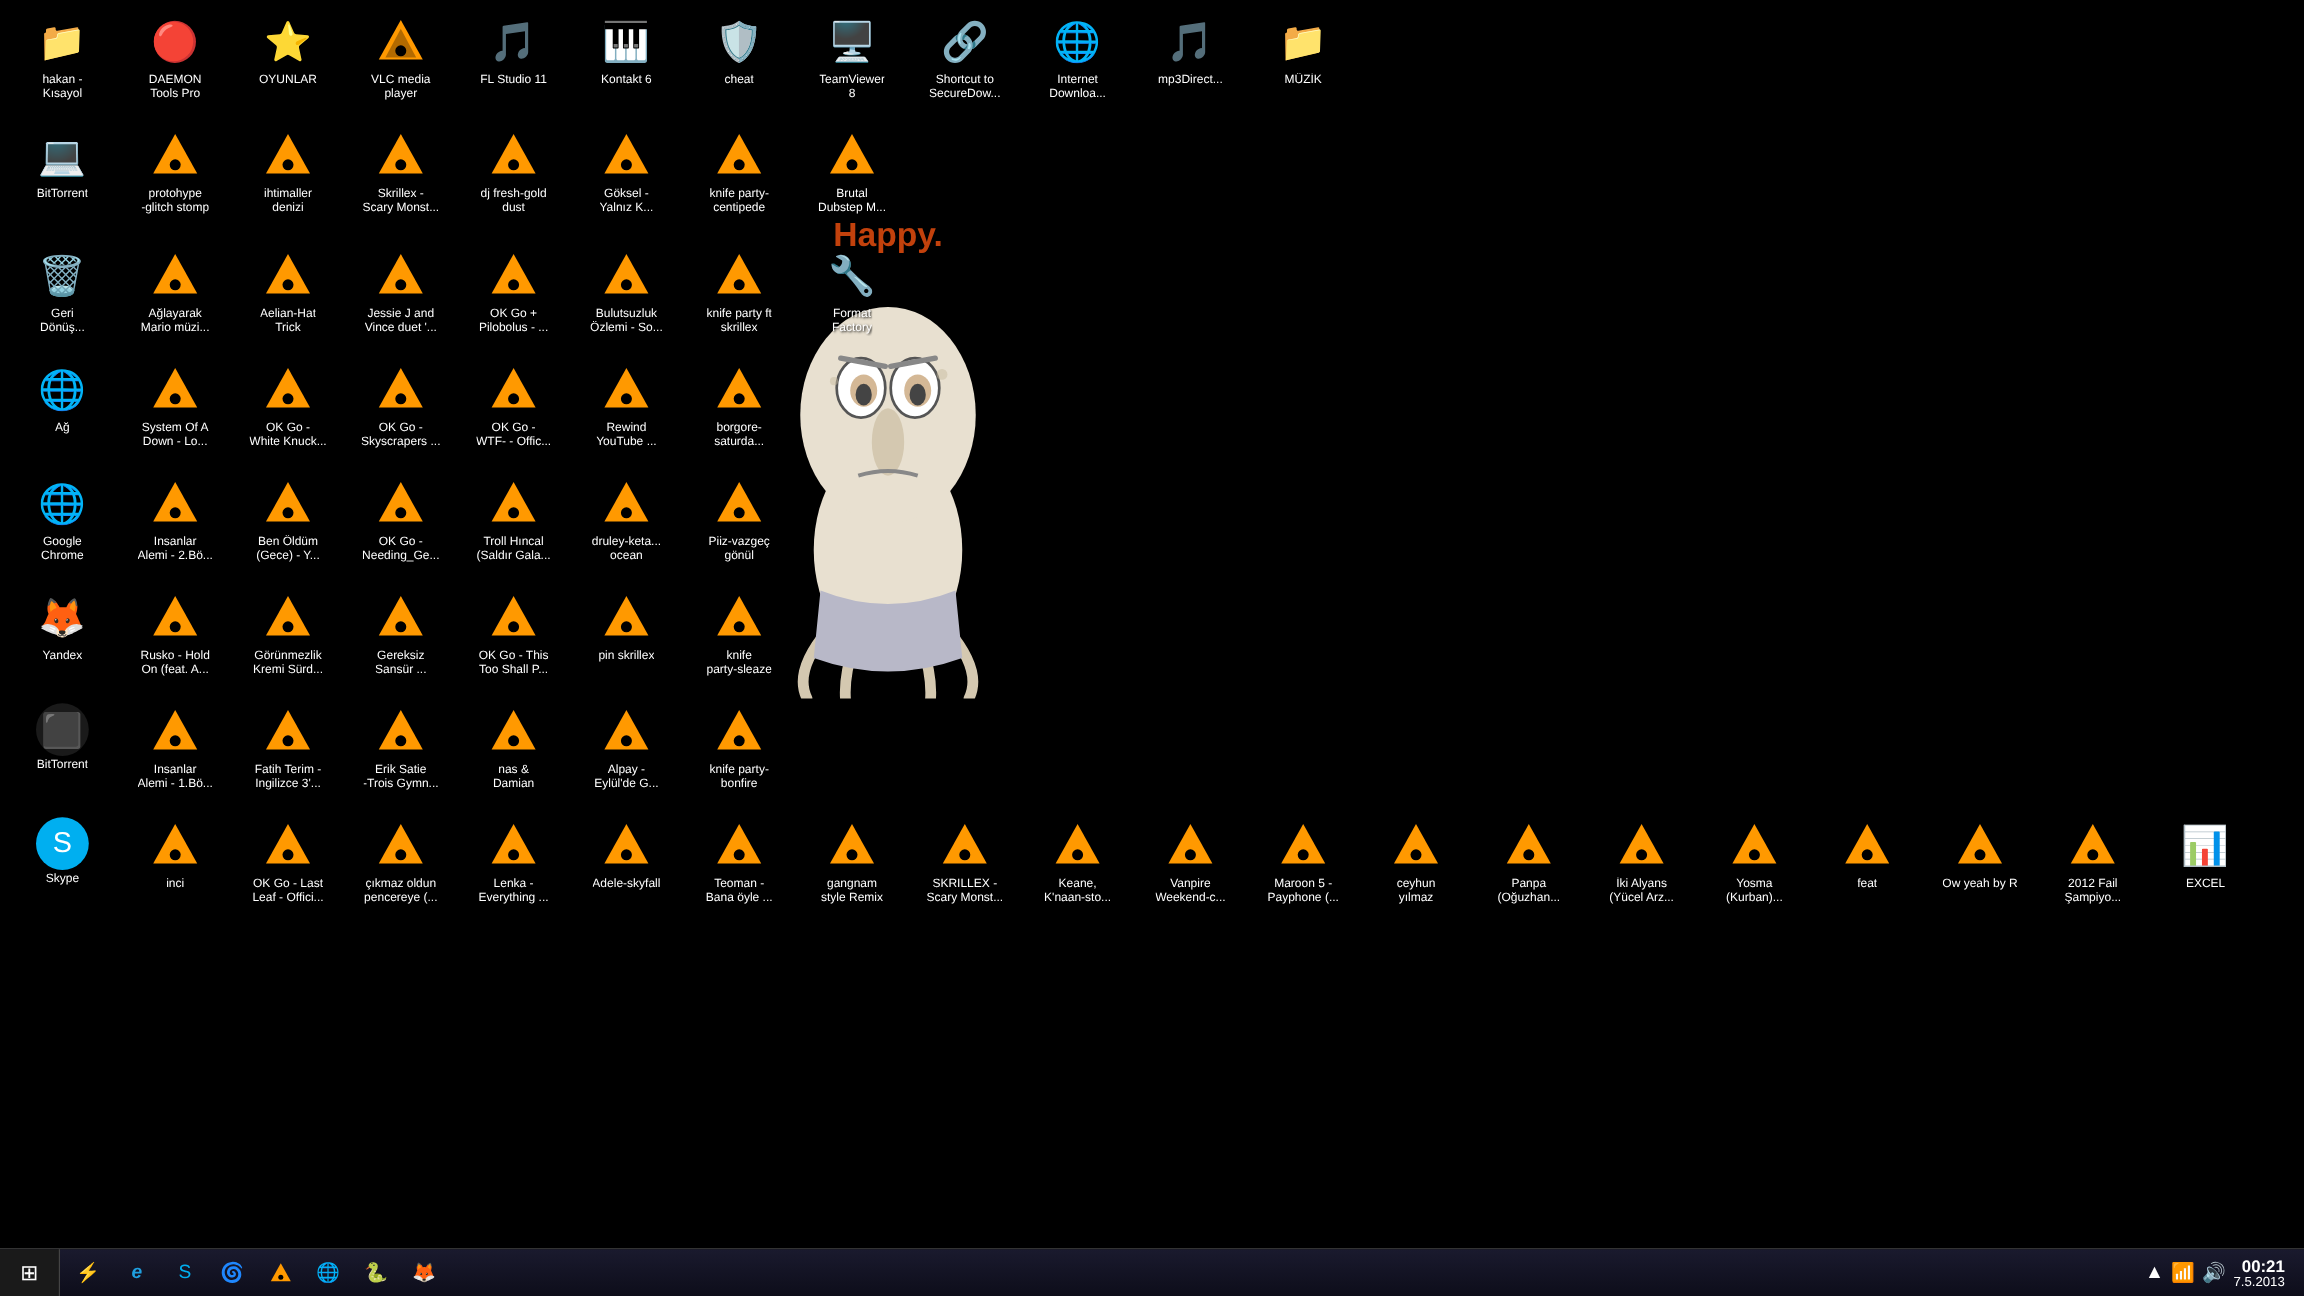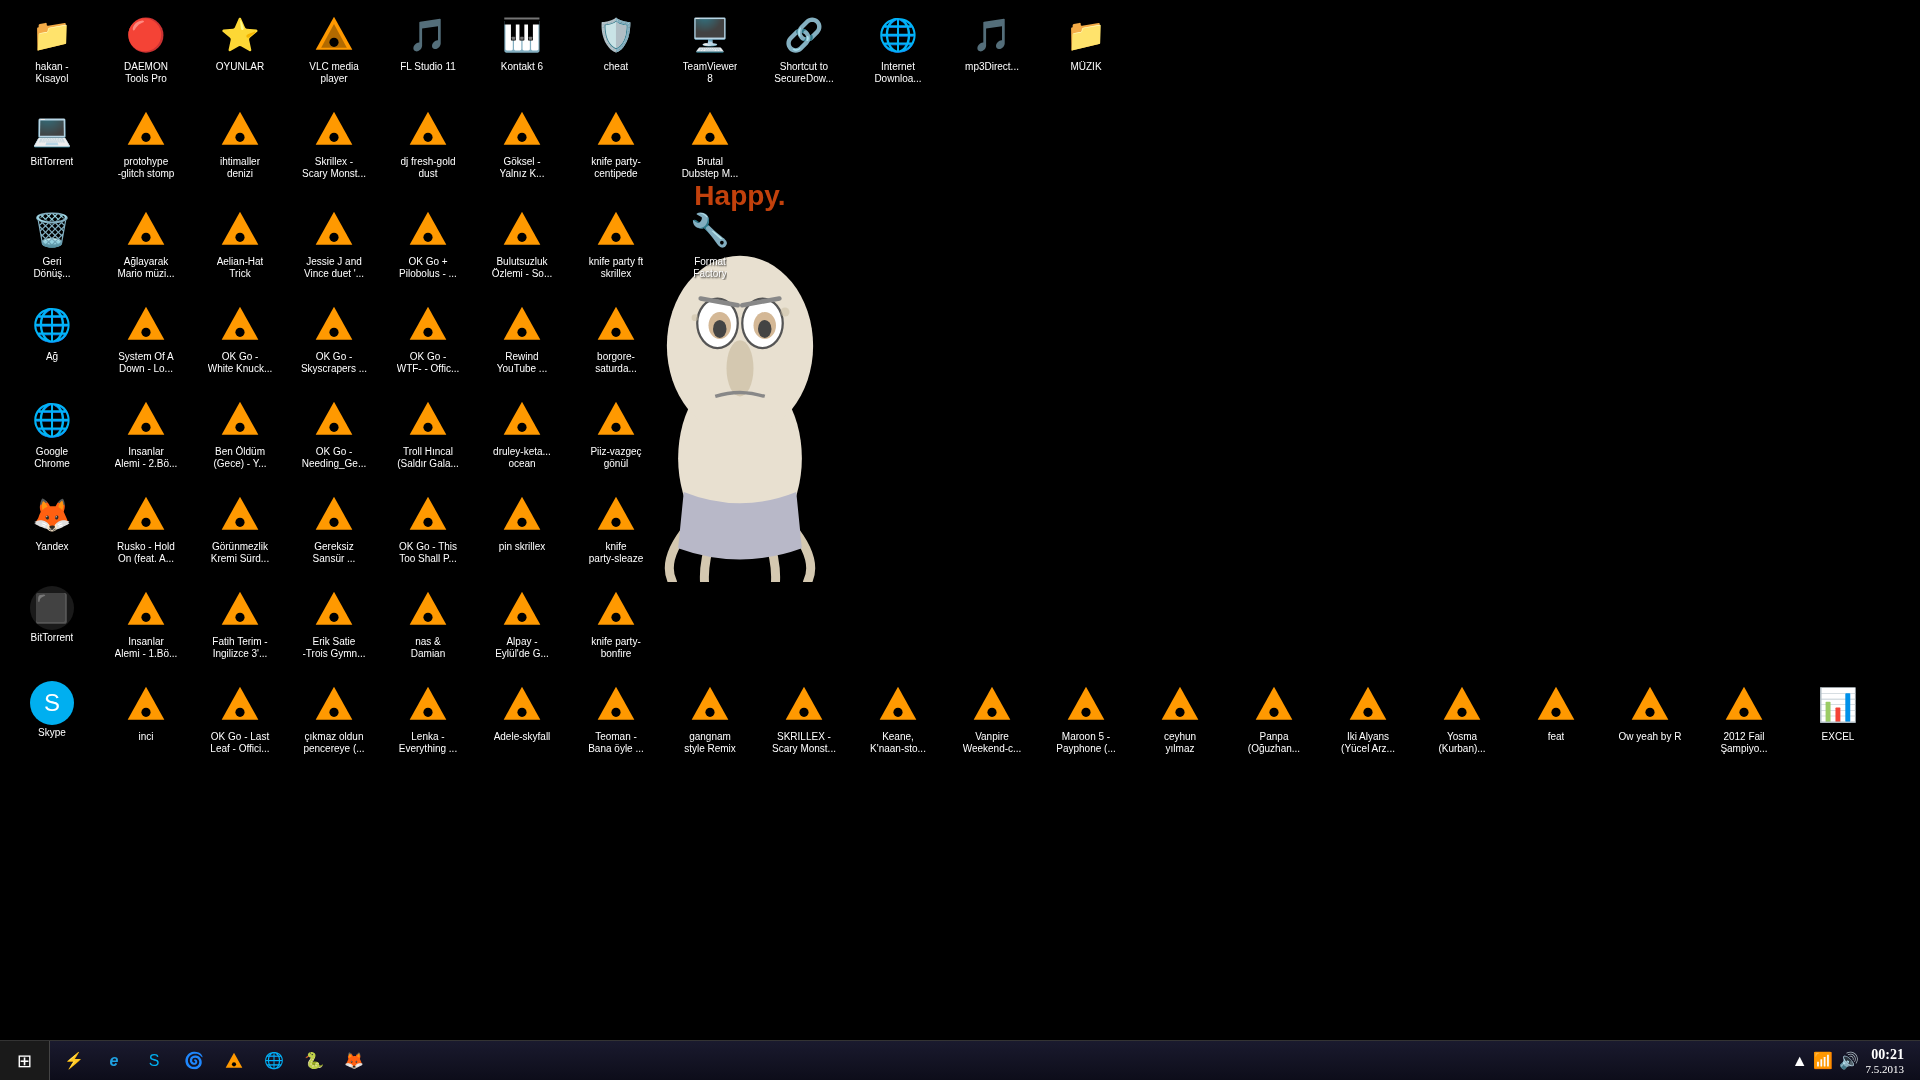--- a/index.html
+++ b/index.html
@@ -123,21 +123,20 @@
       align-items: center;
       padding: 0 8px;
       gap: 6px;
     }
     .tray-icon { font-size: 16px; cursor: pointer; }
     #clock {
       font-size: 12px;
       text-align: right;
       color: #fff;
       padding-right: 8px;
-      font-family: Liberation Serif, serif;
     }
     #clock .time { font-size: 14px; font-weight: bold; }
 
     .icon-row {
       display: flex;
       flex-direction: row;
     }
 
     
     #left-section {

